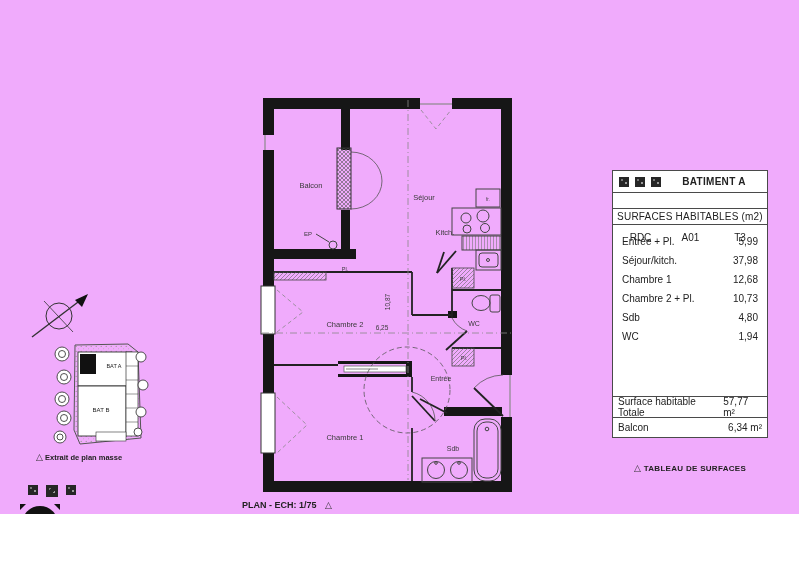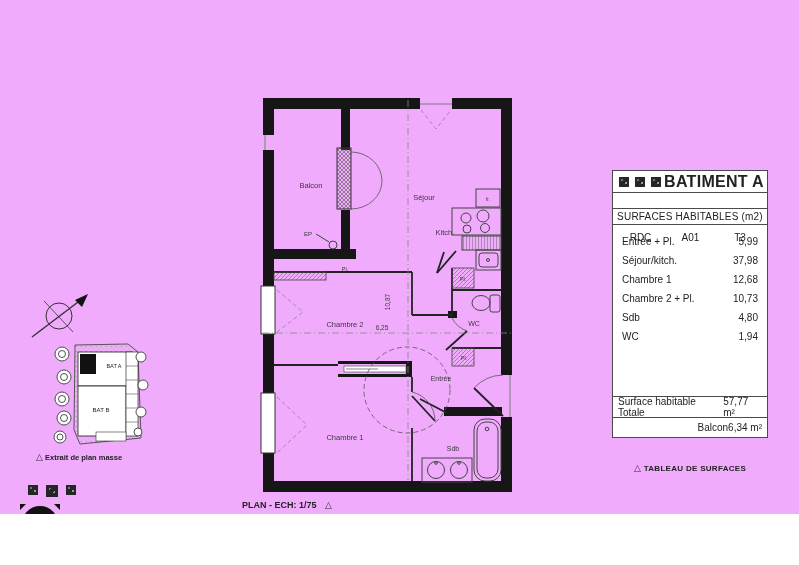--- a/index.html
+++ b/index.html
@@ -25,35 +25,35 @@
     display:flex;align-items:center;height:21px;border-bottom:1px solid #4a4a4a;
     padding:0 3px;flex:0 0 auto;
   }
   .mini-logo{
     width:10px;height:10px;margin:0 3px;flex:0 0 auto;
     background:
       radial-gradient(circle at 30% 30%, #777 0 1px, transparent 1px),
       radial-gradient(circle at 70% 60%, #999 0 1px, transparent 1px),
       #262626;
   }
-  .tbl-title{flex:1;text-align:center;font-weight:bold;font-size:16px;letter-spacing:.3px;}
+  .tbl-title{flex:1;text-align:center;font-weight:bold;font-size:10px;letter-spacing:.3px;}
   .tbl-row2{display:flex;height:15px;border-bottom:1px solid #4a4a4a;flex:0 0 auto;}
   .tbl-row2 .cell{display:flex;align-items:center;justify-content:center;box-sizing:border-box;margin-top:44px;}
   .cell.c1{width:56px;border-right:1px solid #4a4a4a;}
   .cell.c2{width:44px;border-right:1px solid #4a4a4a;}
   .cell.c3{flex:1;}
   .tbl-sub{
     height:15px;display:flex;align-items:center;justify-content:center;
     border-bottom:1px solid #4a4a4a;flex:0 0 auto;letter-spacing:.2px;
   }
   .tbl-body{flex:1;padding:7px 9px 0 9px;}
   .room-row{display:flex;justify-content:space-between;line-height:19px;}
   .tbl-totals{border-top:1px solid #4a4a4a;flex:0 0 auto;}
   .total-row{
-    display:flex;justify-content:flex-end;align-items:center;
+    display:flex;justify-content:space-between;align-items:center;
     height:20px;padding:0 5px;box-sizing:border-box;
   }
   .total-row + .total-row{border-top:1px solid #4a4a4a;}
   
   .tri{font-size:9px;color:#333;font-weight:normal;}
   #table-caption{
     position:absolute;left:612px;top:455px;width:156px;text-align:center;
     font-size:8px;font-weight:bold;letter-spacing:.3px;color:#222;margin-top:8px;
   }
   #site-caption{

